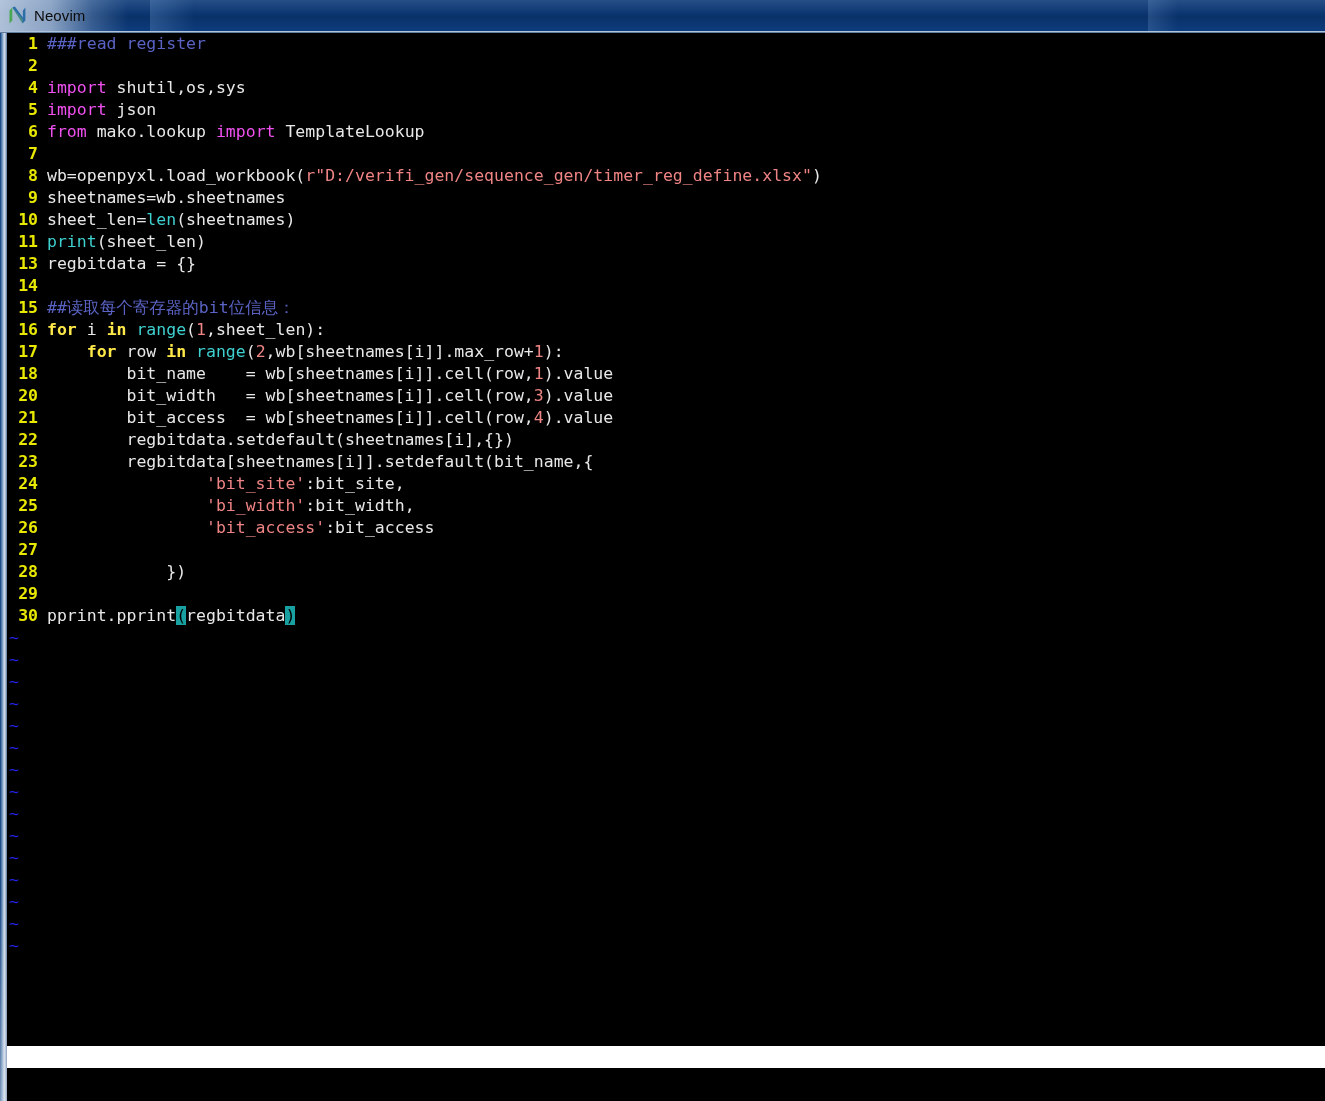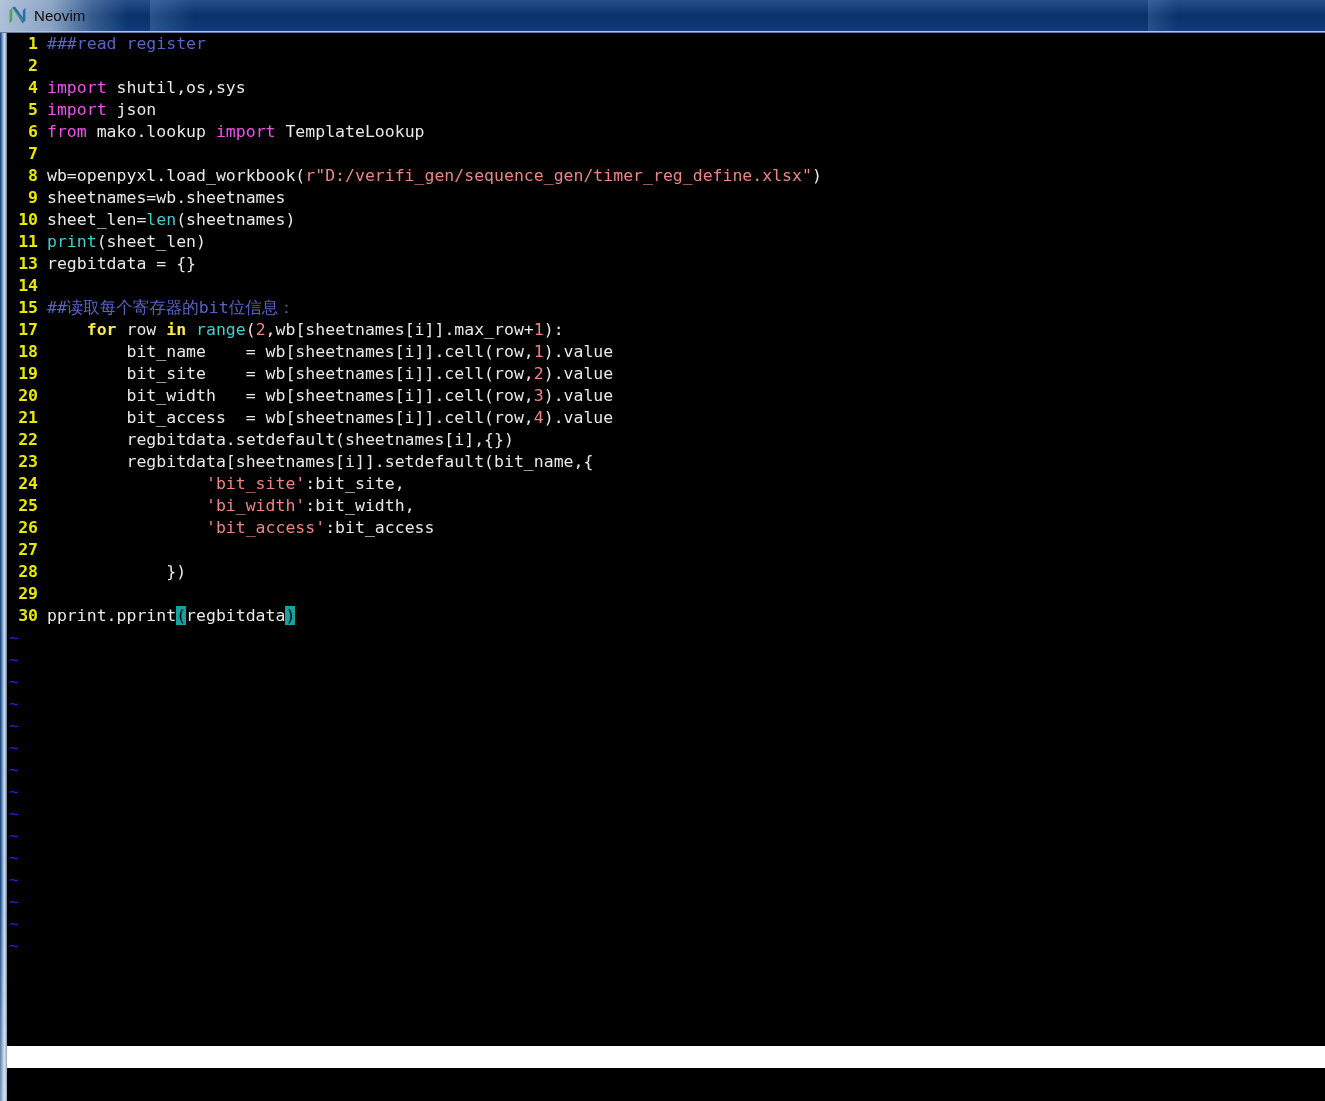--- a/index.html
+++ b/index.html
@@ -242,23 +242,23 @@
         <div class="code-line"><span class="lnr">5</span><span class="code-text"><span class="tok-keyword">import</span><span class="tok-plain"> json</span></span></div>
         <div class="code-line"><span class="lnr">6</span><span class="code-text"><span class="tok-keyword">from</span><span class="tok-plain"> mako.lookup </span><span class="tok-keyword">import</span><span class="tok-plain"> TemplateLookup</span></span></div>
         <div class="code-line"><span class="lnr">7</span><span class="code-text"></span></div>
         <div class="code-line"><span class="lnr">8</span><span class="code-text"><span class="tok-plain">wb=openpyxl.load_workbook(</span><span class="tok-string">r"D:/verifi_gen/sequence_gen/timer_reg_define.xlsx"</span><span class="tok-plain">)</span></span></div>
         <div class="code-line"><span class="lnr">9</span><span class="code-text"><span class="tok-plain">sheetnames=wb.sheetnames</span></span></div>
         <div class="code-line"><span class="lnr">10</span><span class="code-text"><span class="tok-plain">sheet_len=</span><span class="tok-builtin">len</span><span class="tok-plain">(sheetnames)</span></span></div>
         <div class="code-line"><span class="lnr">11</span><span class="code-text"><span class="tok-builtin">print</span><span class="tok-plain">(sheet_len)</span></span></div>
         <div class="code-line"><span class="lnr">13</span><span class="code-text"><span class="tok-plain">regbitdata = {}</span></span></div>
         <div class="code-line"><span class="lnr">14</span><span class="code-text"></span></div>
         <div class="code-line"><span class="lnr">15</span><span class="code-text"><span class="tok-comment">##读取每个寄存器的bit位信息：</span></span></div>
+        <div class="code-line"><span class="lnr">16</span><span class="code-text"><span class="tok-kw2">for</span><span class="tok-plain"> i </span><span class="tok-kw2">in</span><span class="tok-plain"> </span><span class="tok-builtin">range</span><span class="tok-plain">(</span><span class="tok-number">1</span><span class="tok-plain">,sheet_len):</span></span></div>
         <div class="code-line"><span class="lnr">17</span><span class="code-text"><span class="tok-plain">    </span><span class="tok-kw2">for</span><span class="tok-plain"> row </span><span class="tok-kw2">in</span><span class="tok-plain"> </span><span class="tok-builtin">range</span><span class="tok-plain">(</span><span class="tok-number">2</span><span class="tok-plain">,wb[sheetnames[i]].max_row+</span><span class="tok-number">1</span><span class="tok-plain">):</span></span></div>
         <div class="code-line"><span class="lnr">18</span><span class="code-text"><span class="tok-plain">        bit_name    = wb[sheetnames[i]].cell(row,</span><span class="tok-number">1</span><span class="tok-plain">).value</span></span></div>
-        <div class="code-line"><span class="lnr">19</span><span class="code-text"><span class="tok-plain">        bit_site    = wb[sheetnames[i]].cell(row,</span><span class="tok-number">2</span><span class="tok-plain">).value</span></span></div>
         <div class="code-line"><span class="lnr">20</span><span class="code-text"><span class="tok-plain">        bit_width   = wb[sheetnames[i]].cell(row,</span><span class="tok-number">3</span><span class="tok-plain">).value</span></span></div>
         <div class="code-line"><span class="lnr">21</span><span class="code-text"><span class="tok-plain">        bit_access  = wb[sheetnames[i]].cell(row,</span><span class="tok-number">4</span><span class="tok-plain">).value</span></span></div>
         <div class="code-line"><span class="lnr">22</span><span class="code-text"><span class="tok-plain">        regbitdata.setdefault(sheetnames[i],{})</span></span></div>
         <div class="code-line"><span class="lnr">23</span><span class="code-text"><span class="tok-plain">        regbitdata[sheetnames[i]].setdefault(bit_name,{</span></span></div>
         <div class="code-line"><span class="lnr">24</span><span class="code-text"><span class="tok-plain">                </span><span class="tok-string">'bit_site'</span><span class="tok-plain">:bit_site,</span></span></div>
         <div class="code-line"><span class="lnr">25</span><span class="code-text"><span class="tok-plain">                </span><span class="tok-string">'bi_width'</span><span class="tok-plain">:bit_width,</span></span></div>
         <div class="code-line"><span class="lnr">26</span><span class="code-text"><span class="tok-plain">                </span><span class="tok-string">'bit_access'</span><span class="tok-plain">:bit_access</span></span></div>
         <div class="code-line"><span class="lnr">27</span><span class="code-text"></span></div>
         <div class="code-line"><span class="lnr">28</span><span class="code-text"><span class="tok-plain">            })</span></span></div>
         <div class="code-line"><span class="lnr">29</span><span class="code-text"></span></div>

